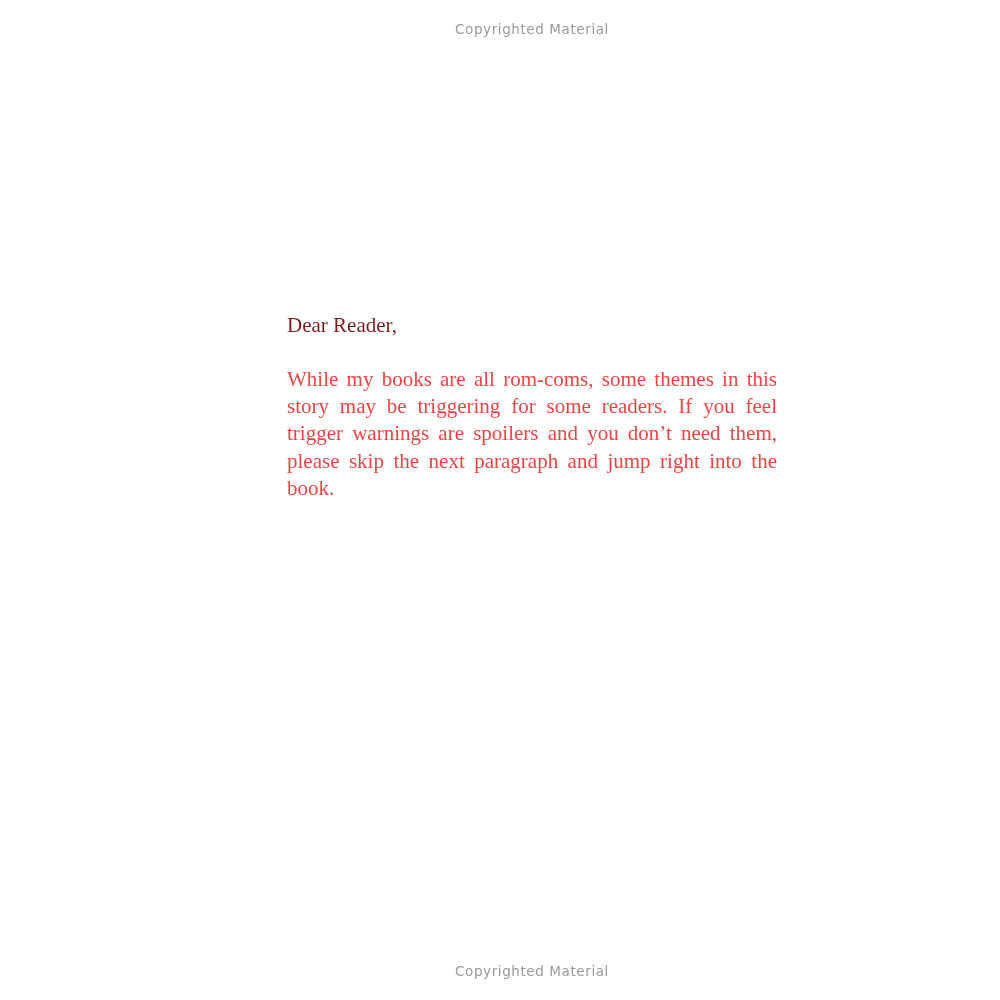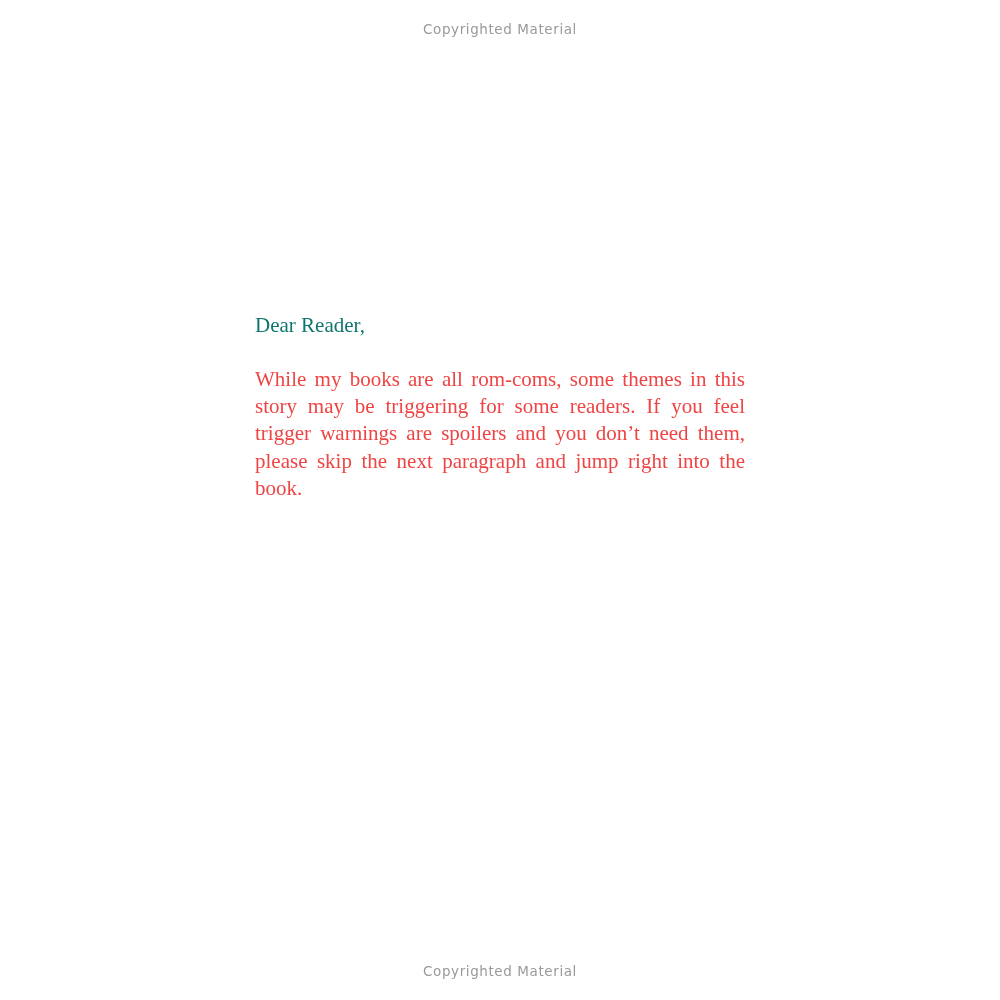--- a/index.html
+++ b/index.html
@@ -14,20 +14,21 @@
     -webkit-font-smoothing: antialiased;
     overflow: hidden;
   }
 
   .page {
     position: relative;
     width: 956px;
     height: 1000px;
     background: #ffffff;
     box-sizing: border-box;
+    margin-left: 32px;
   }
 
   
   .watermark {
     position: absolute;
     left: 0;
     width: 1000px;
     text-align: center;
     font-family: "DejaVu Sans", "Liberation Sans", sans-serif;
     font-size: 13.5px;
@@ -48,21 +49,21 @@
   .textblock {
     position: absolute;
     left: 255px;
     top: 312px;
     width: 490px;
   }
 
   .salutation {
     font-size: 21px;
     line-height: 27px;
-    color: #0f766e;
+    color: #7f1d1d;
     text-align: left;
     margin: 0 0 27px 0;
     font-weight: 400;
   }
 
   .body-para {
     font-size: 21px;
     line-height: 27.2px;
     color: #ef4444;
     text-align: justify;

